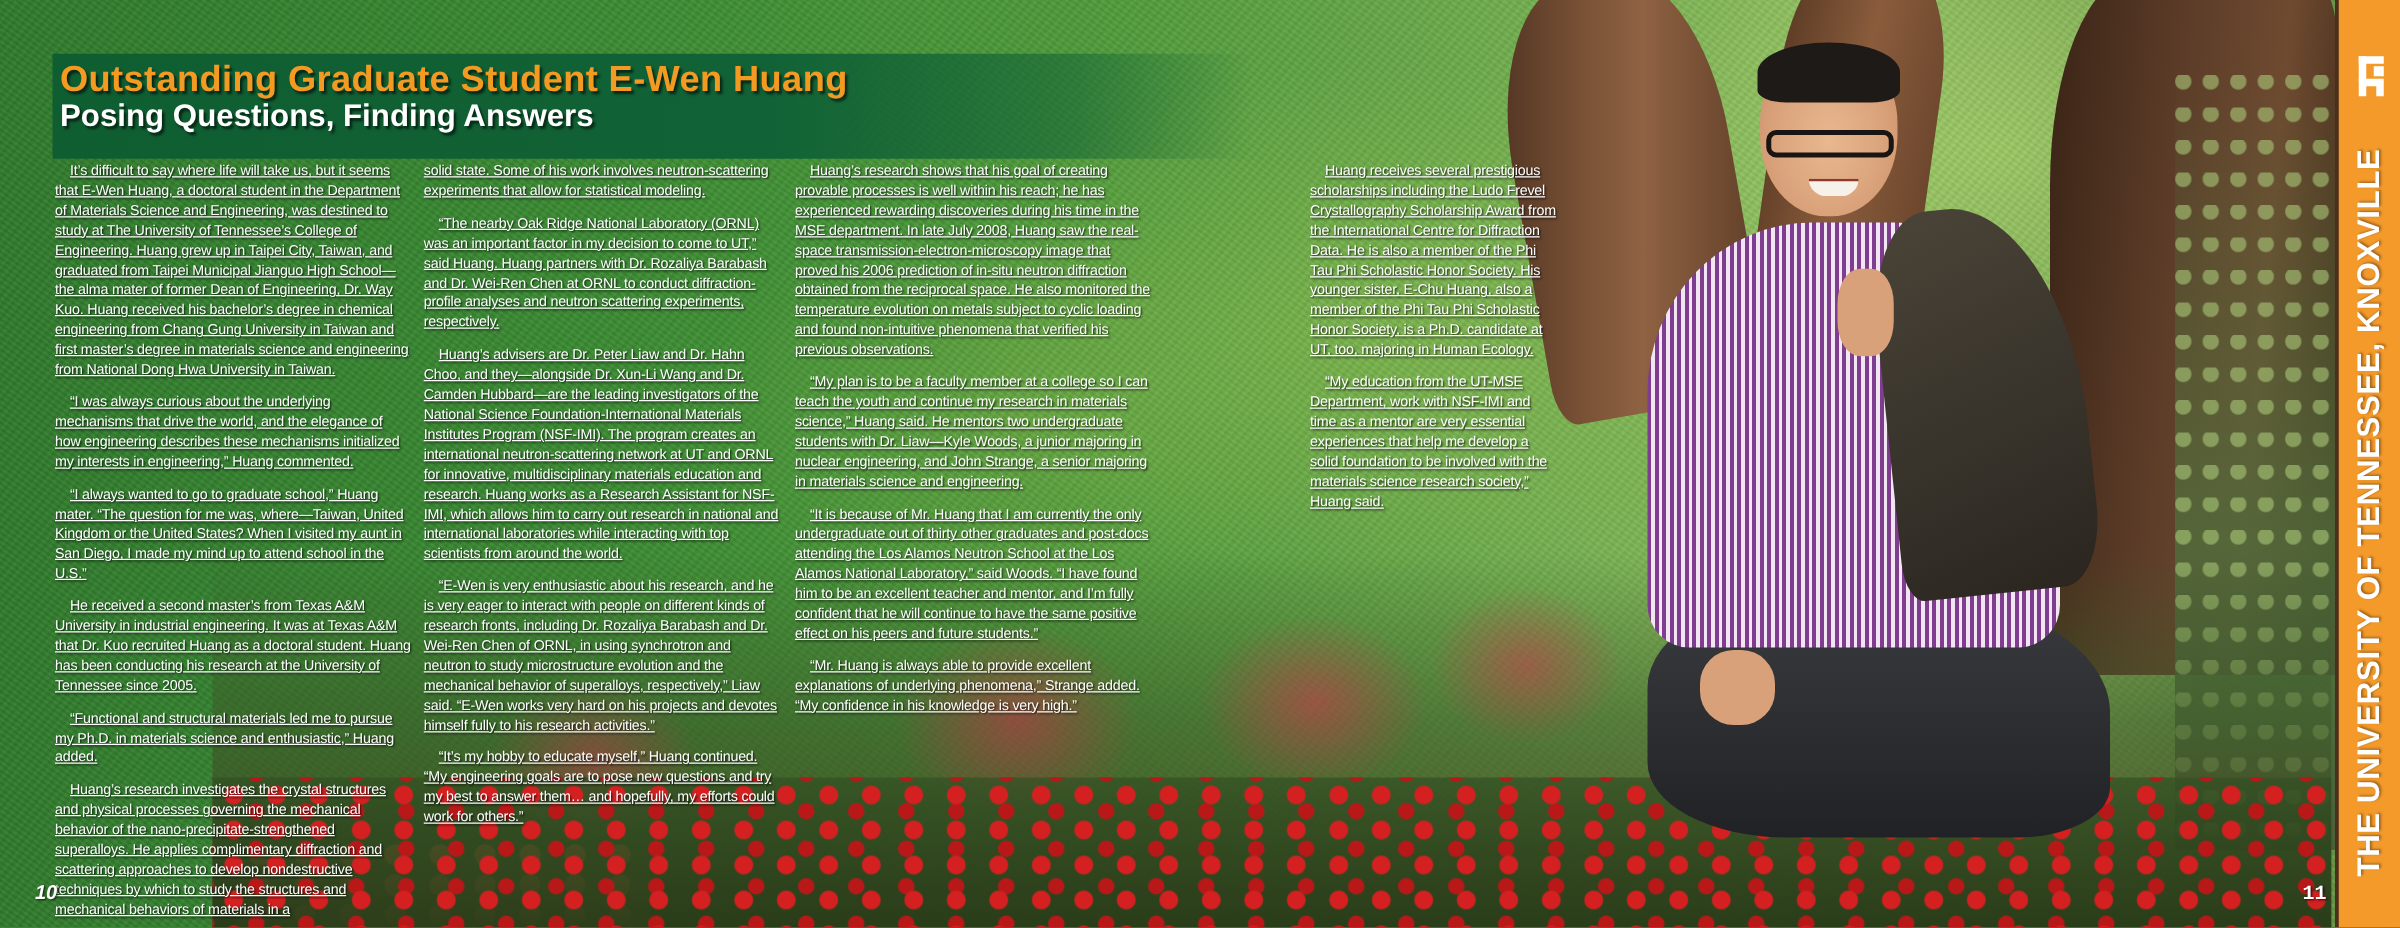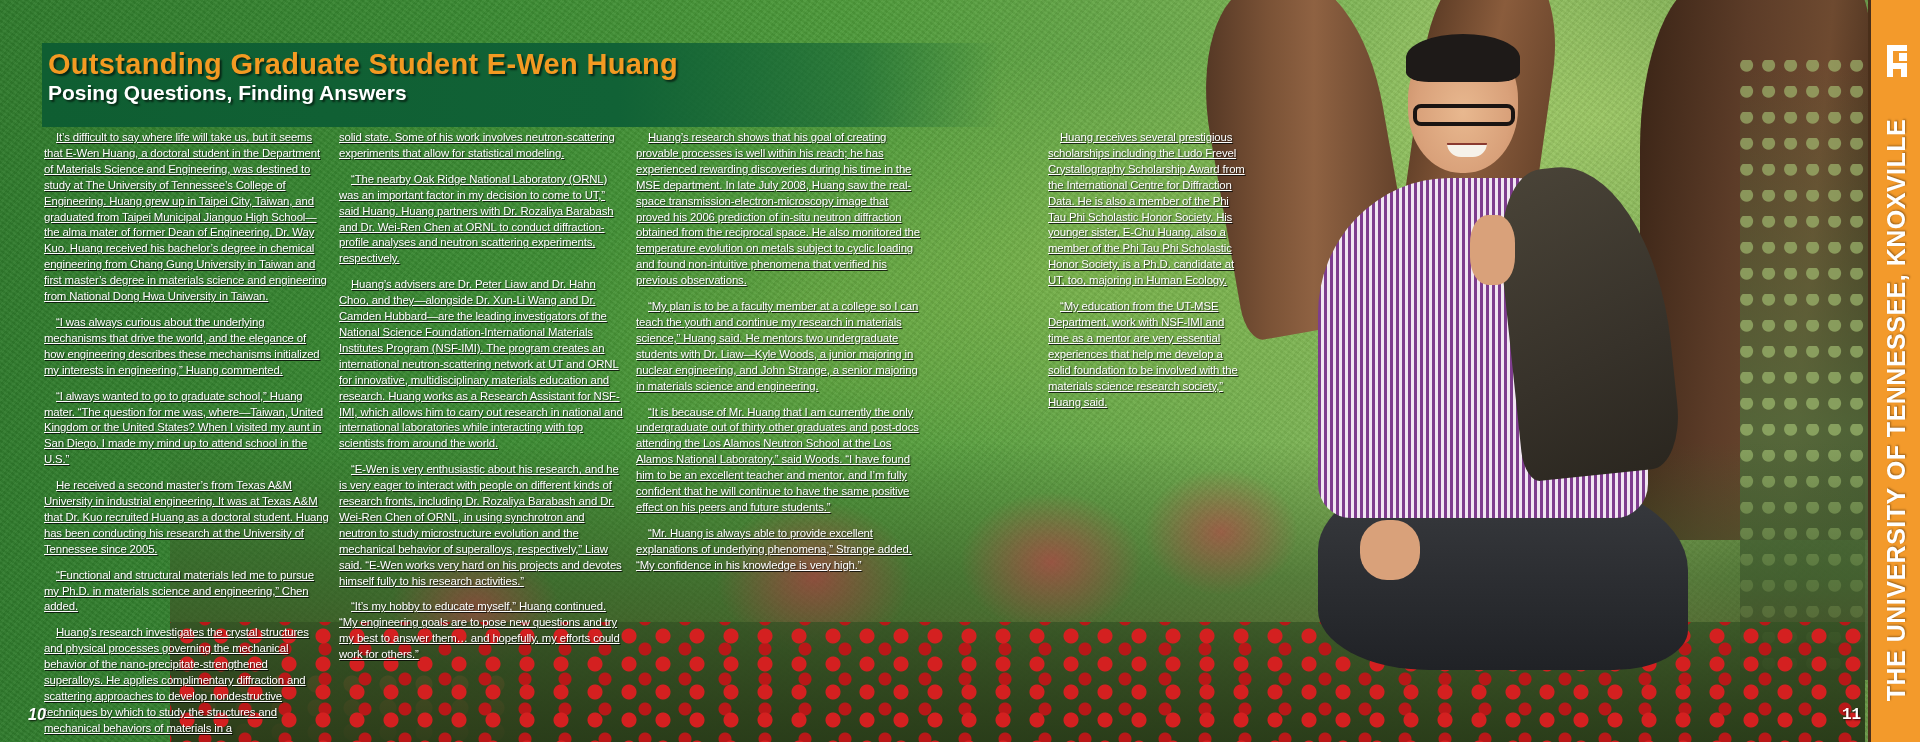--- a/index.html
+++ b/index.html
@@ -121,21 +121,21 @@
     padding: 4px 0 0 6px;
   }
   .title-main {
     font-family: "Liberation Sans", sans-serif; font-weight: 700;
     font-size: 29px; color: #f39a22; letter-spacing: 0.3px;
     text-shadow: 2px 2px 2px rgba(0,0,0,0.6);
     line-height: 34px;
   }
   .title-sub {
     font-family: "Liberation Sans", sans-serif; font-weight: 700;
-    font-size: 21px; color: #ffffff;
+    font-size: 25px; color: #ffffff;
     text-shadow: 2px 2px 2px rgba(0,0,0,0.6);
     line-height: 24px; margin-top: 0px;
   }
 
   
   .col {
     position: absolute; top: 130px;
     color: #ffffff;
     font-family: "Liberation Sans Narrow", "Liberation Sans", sans-serif;
     font-size: 11.4px; line-height: 15.9px;
@@ -204,21 +204,21 @@
 <div class="title-banner">
   <div class="title-main">Outstanding Graduate Student E-Wen Huang</div>
   <div class="title-sub">Posing Questions, Finding Answers</div>
 </div>
 
 <div class="col col1">
   <p>It’s difficult to say where life will take us, but it seems that E-Wen Huang, a doctoral student in the Department of Materials Science and Engineering, was destined to study at The University of Tennessee’s College of Engineering. Huang grew up in Taipei City, Taiwan, and graduated from Taipei Municipal Jianguo High School—the alma mater of former Dean of Engineering, Dr. Way Kuo. Huang received his bachelor’s degree in chemical engineering from Chang Gung University in Taiwan and first master’s degree in materials science and engineering from National Dong Hwa University in Taiwan.</p>
   <p>“I was always curious about the underlying mechanisms that drive the world, and the elegance of how engineering describes these mechanisms initialized my interests in engineering,” Huang commented.</p>
   <p>“I always wanted to go to graduate school,” Huang mater. “The question for me was, where—Taiwan, United Kingdom or the United States? When I visited my aunt in San Diego, I made my mind up to attend school in the U.S.”</p>
   <p>He received a second master’s from Texas A&amp;M University in industrial engineering. It was at Texas A&amp;M that Dr. Kuo recruited Huang as a doctoral student. Huang has been conducting his research at the University of Tennessee since 2005.</p>
-  <p>“Functional and structural materials led me to pursue my Ph.D. in materials science and engineering,” Chen added.</p>
+  <p>“Functional and structural materials led me to pursue my Ph.D. in materials science and enthusiastic,” Huang added.</p>
   <p>Huang’s research investigates the crystal structures and physical processes governing the mechanical behavior of the nano-precipitate-strengthened superalloys. He applies complimentary diffraction and scattering approaches to develop nondestructive techniques by which to study the structures and mechanical behaviors of materials in a</p>
 </div>
 
 <div class="col col2">
   <p class="cont">solid state. Some of his work involves neutron-scattering experiments that allow for statistical modeling.</p>
   <p>“The nearby Oak Ridge National Laboratory (ORNL) was an important factor in my decision to come to UT,” said Huang. Huang partners with Dr. Rozaliya Barabash and Dr. Wei-Ren Chen at ORNL to conduct diffraction-profile analyses and neutron scattering experiments, respectively.</p>
   <p>Huang’s advisers are Dr. Peter Liaw and Dr. Hahn Choo, and they—alongside Dr. Xun-Li Wang  and Dr. Camden Hubbard—are the leading investigators of the National Science Foundation-International Materials Institutes Program (NSF-IMI). The program creates an international neutron-scattering network at UT and ORNL for innovative, multidisciplinary materials education and research. Huang works as a Research Assistant for NSF-IMI, which allows him to carry out research in national and international laboratories while interacting with top scientists from around the world.</p>
   <p>“E-Wen is very enthusiastic about his research, and he is very eager to interact with people on different kinds of research fronts, including Dr. Rozaliya Barabash and Dr. Wei-Ren Chen of ORNL, in using synchrotron and neutron to study microstructure evolution and the mechanical behavior of superalloys, respectively,” Liaw said. “E-Wen works very hard on his projects and devotes himself fully to his research activities.”</p>
   <p>“It’s my hobby to educate myself,” Huang continued. “My engineering goals are to pose new questions and try my best to answer them… and hopefully, my efforts could work for others.”</p>
 </div>

